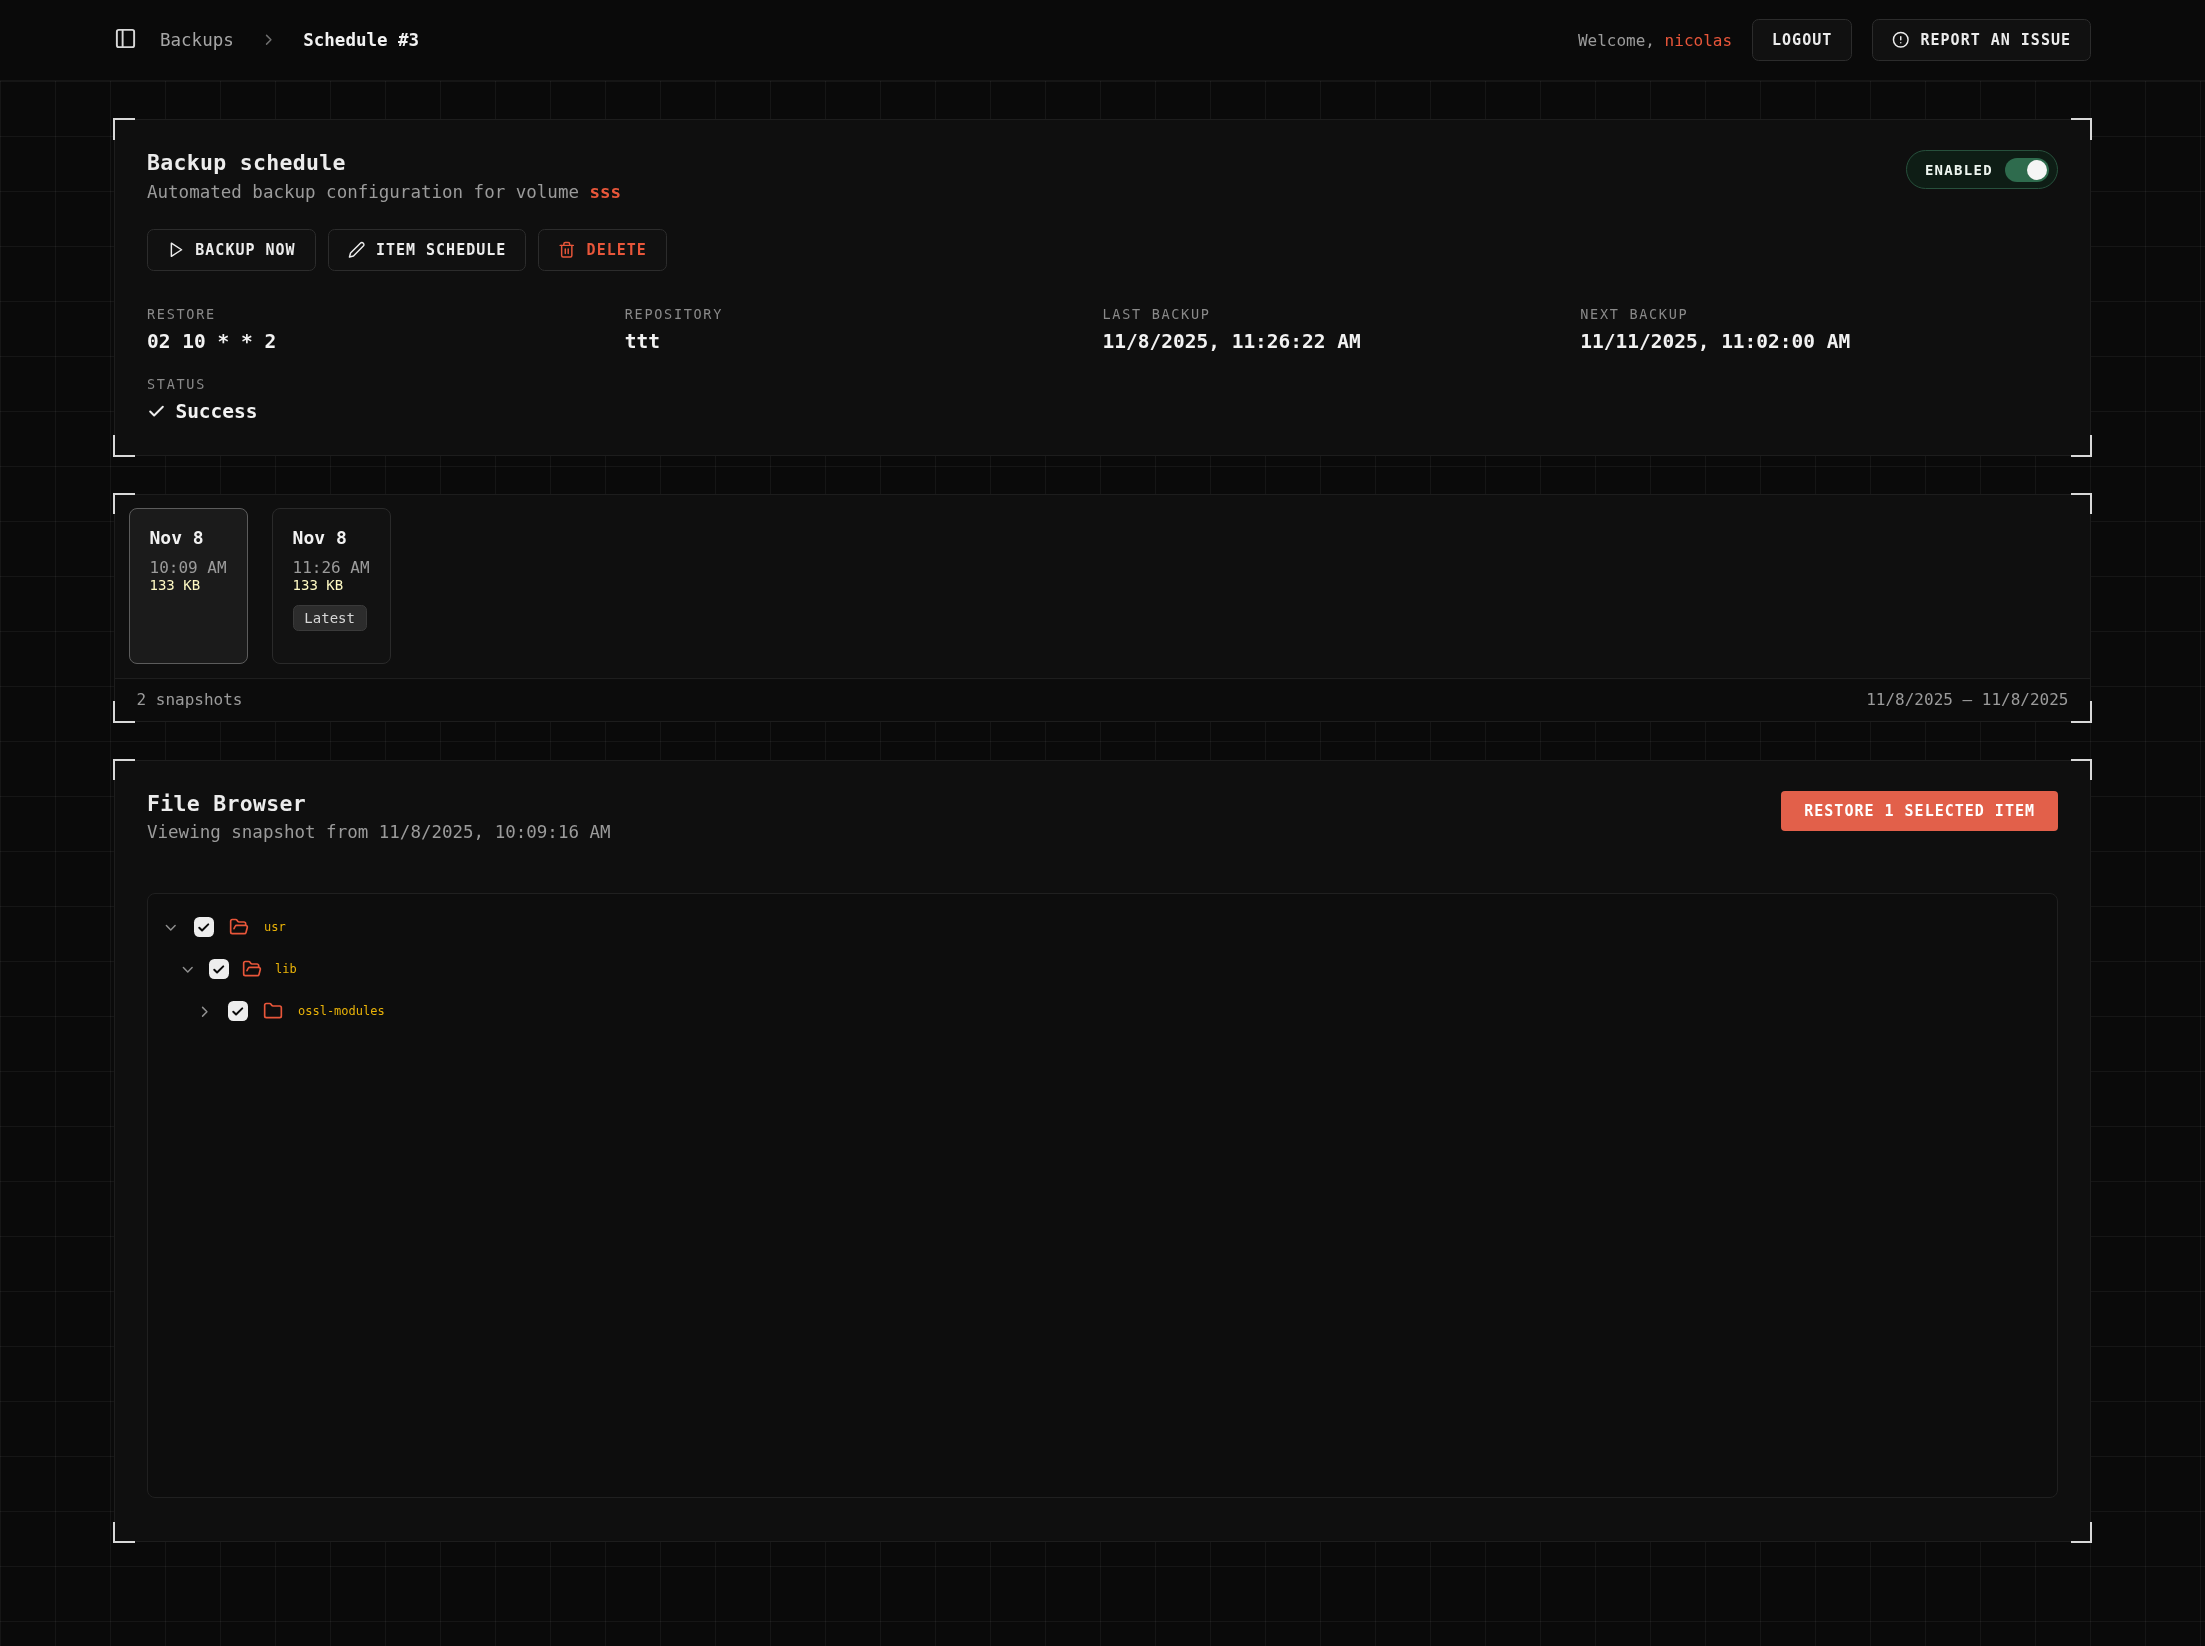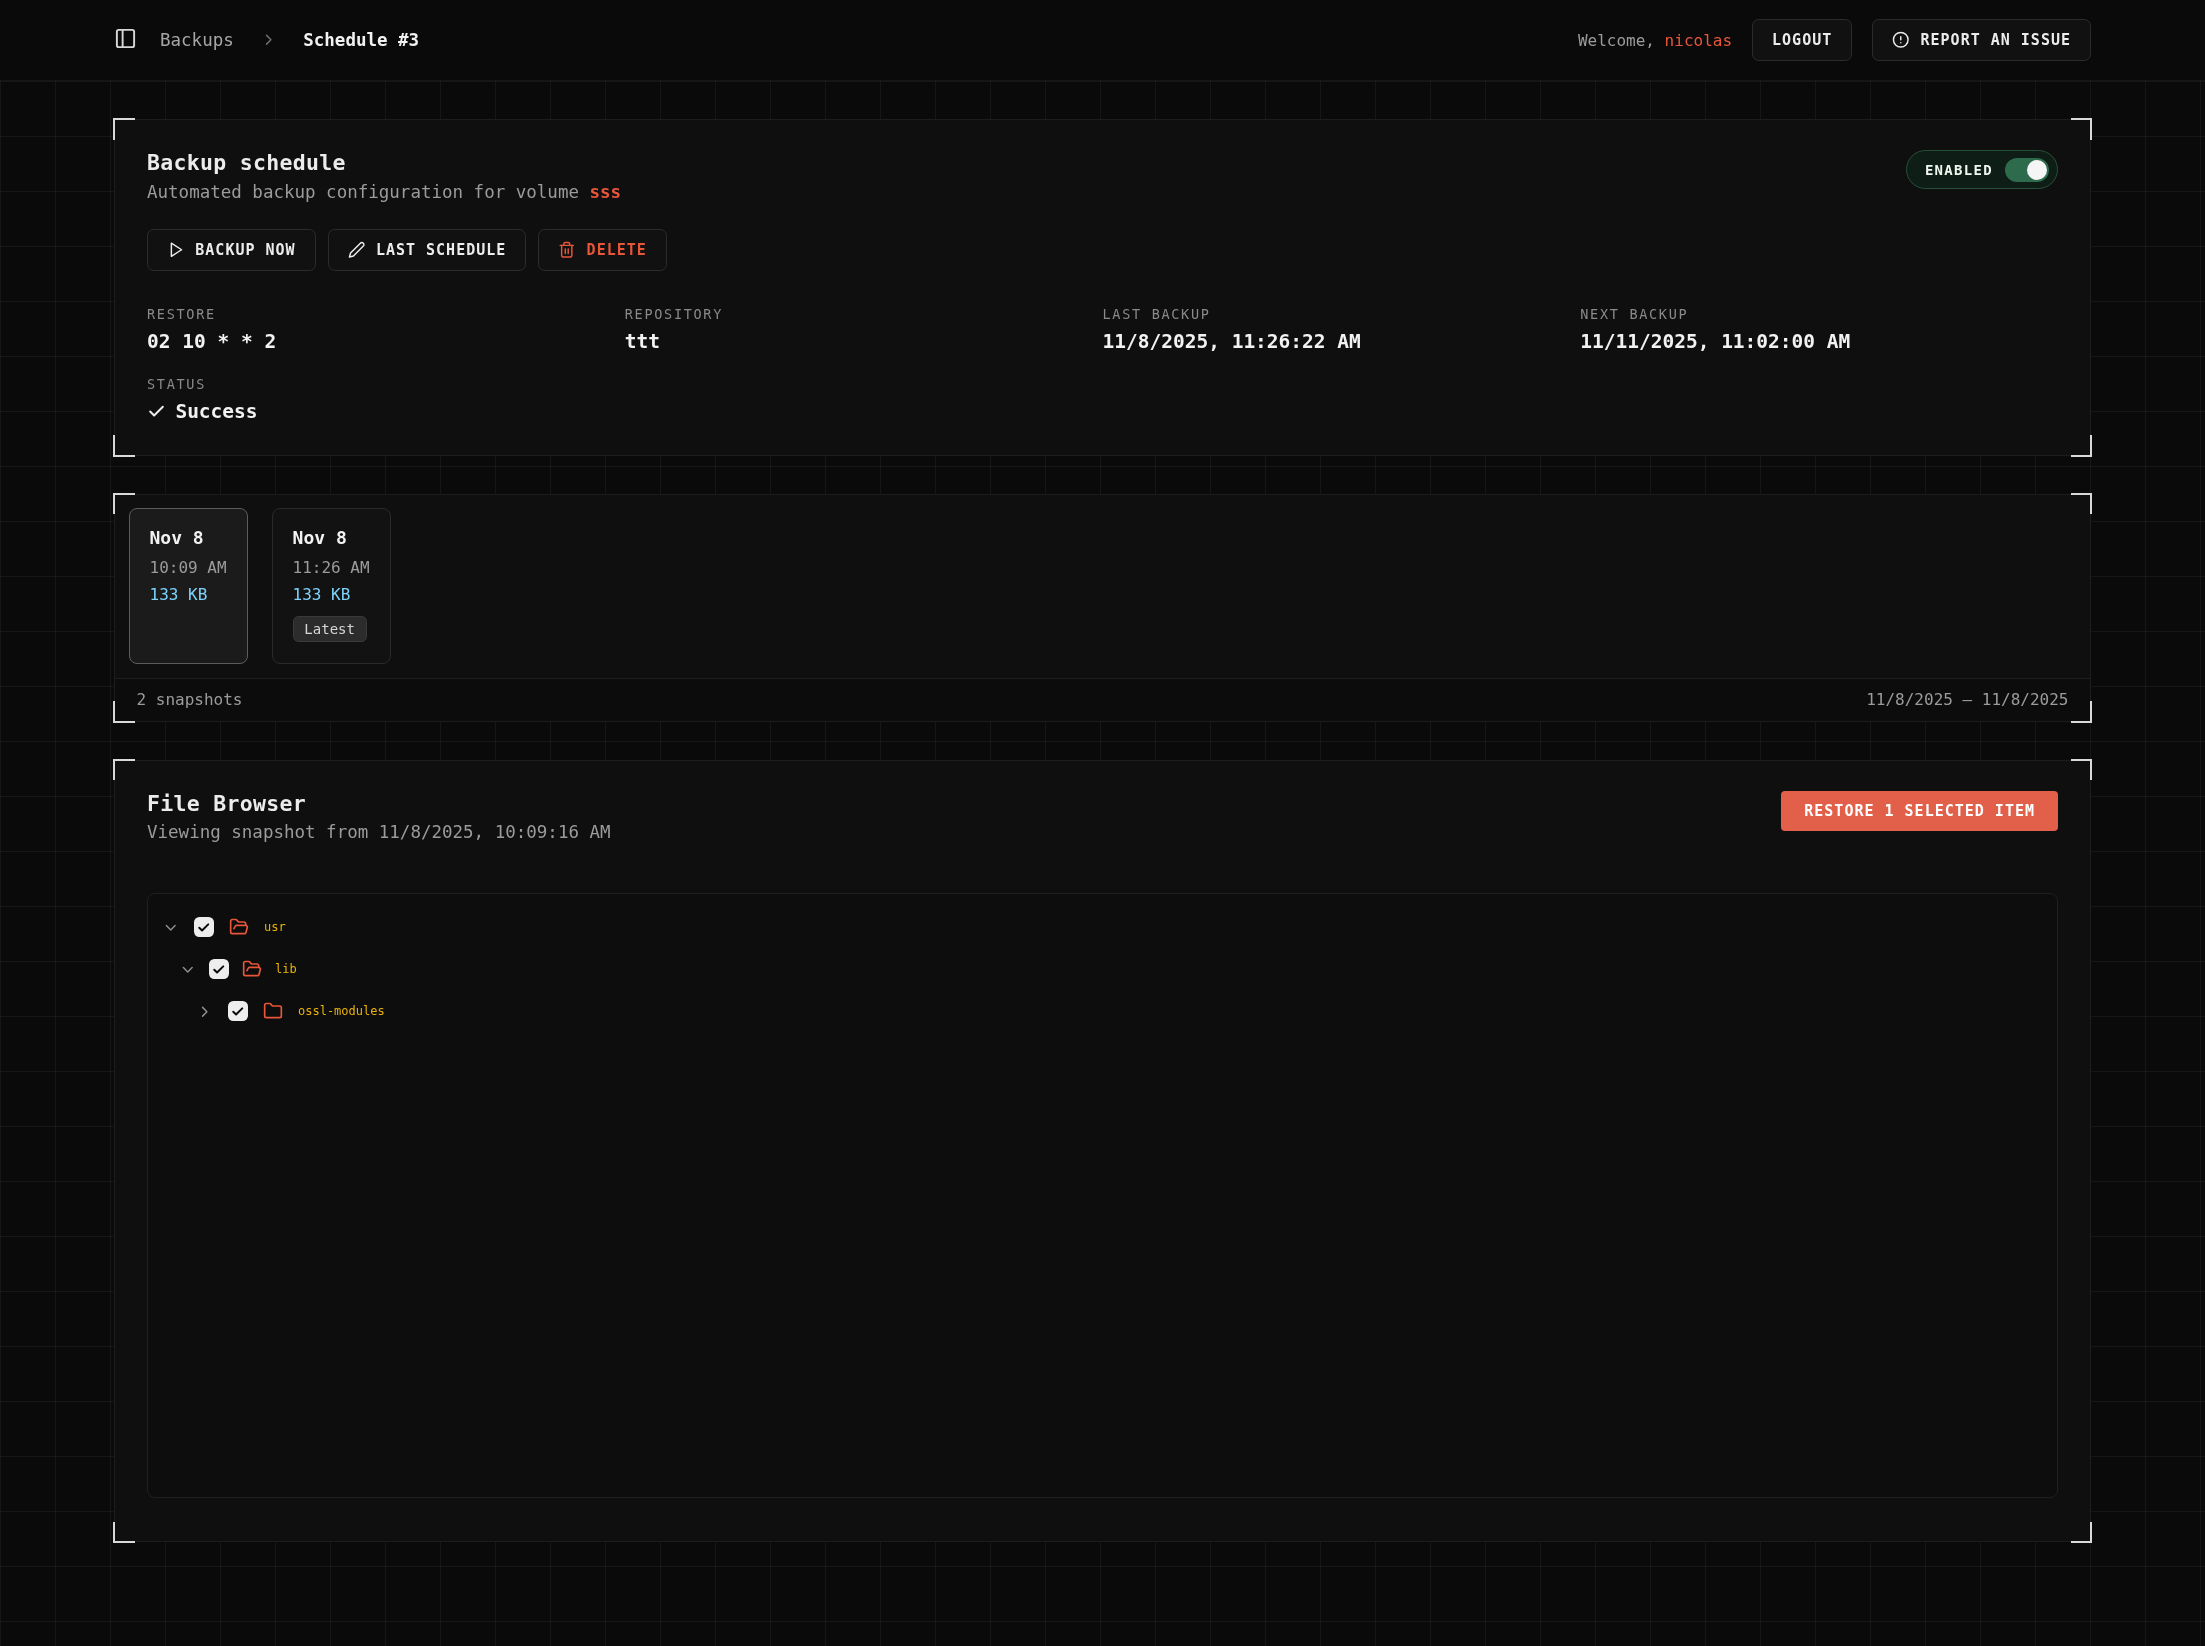--- a/index.html
+++ b/index.html
@@ -63,21 +63,21 @@
   .f-value.status { display:flex; align-items:center; gap:9.4px; }
   .f-value.status svg { width:19px; height:19px; }
 
   
   .snap-row { display:flex; align-items:stretch; gap:24px; padding:13.5px; }
   .snap-card { min-height:156px; min-width:109px; background:#121212; border:0.7px solid #2a2a2a;
     border-radius:8px; padding:17.5px 20px; cursor:pointer; display:flex; flex-direction:column; align-items:flex-start; }
   .snap-card.selected { background:#1b1b1b; border-color:#5c5c5c; }
   .snap-date { font-size:18px; font-weight:700; color:#f2f2f2; }
   .snap-time { margin-top:10.8px; font-size:16px; color:#9b9b9b; }
-  .snap-size { margin-top:8px; font-size:16px; color:#7dd3fc; }
+  .snap-size { margin-top:0; font-size:14px; color:#fef9c3; }
   .snap-badge { margin-top:12px; font-size:14px; color:#d6d6d6; background:#2c2c2c;
     border:0.7px solid #3a3a3a; border-radius:5.4px; padding:4px 10.8px; }
   .snap-footer { display:flex; align-items:center; justify-content:space-between; height:43px;
     padding:0 21.5px; border-top:0.7px solid #1e1e1e; background:#0c0c0c; font-size:16px; color:#9b9b9b; }
 
   
   .browser { padding:30px 32px 43px; }
   .restore-btn { background:#e2604a; color:#ffffff; border:none; border-radius:4px; height:40px;
     padding:0 23px; font-family:inherit; font-size:15px; font-weight:700; letter-spacing:1px; cursor:pointer; }
   .tree-panel { margin-top:51px; height:605px; background:#0d0d0d; border:0.7px solid #202020;
@@ -169,21 +169,21 @@
             </svg>
         </span>
         <span>BACKUP NOW</span>
       </button>
       <button class="btn">
         <span>
           <svg viewBox="0 0 24 24" fill="none" stroke="currentColor" stroke-width="2" stroke-linecap="round" stroke-linejoin="round" style="width:17.5px;height:17.5px;display:block">
               <path d="M17 3a2.828 2.828 0 1 1 4 4L7.5 20.5 2 22l1.5-5.5L17 3z"></path>
             </svg>
         </span>
-        <span>LAST SCHEDULE</span>
+        <span>ITEM SCHEDULE</span>
       </button>
       <button class="btn danger">
         <span>
           <svg viewBox="0 0 24 24" fill="none" stroke="currentColor" stroke-width="2" stroke-linecap="round" stroke-linejoin="round" style="width:17.5px;height:17.5px;display:block">
               <path d="M3 6h18"></path>
               <path d="M19 6v14a2 2 0 0 1-2 2H7a2 2 0 0 1-2-2V6"></path>
               <path d="M8 6V4a2 2 0 0 1 2-2h4a2 2 0 0 1 2 2v2"></path>
               <line x1="10" y1="11" x2="10" y2="17"></line>
               <line x1="14" y1="11" x2="14" y2="17"></line>
             </svg>

